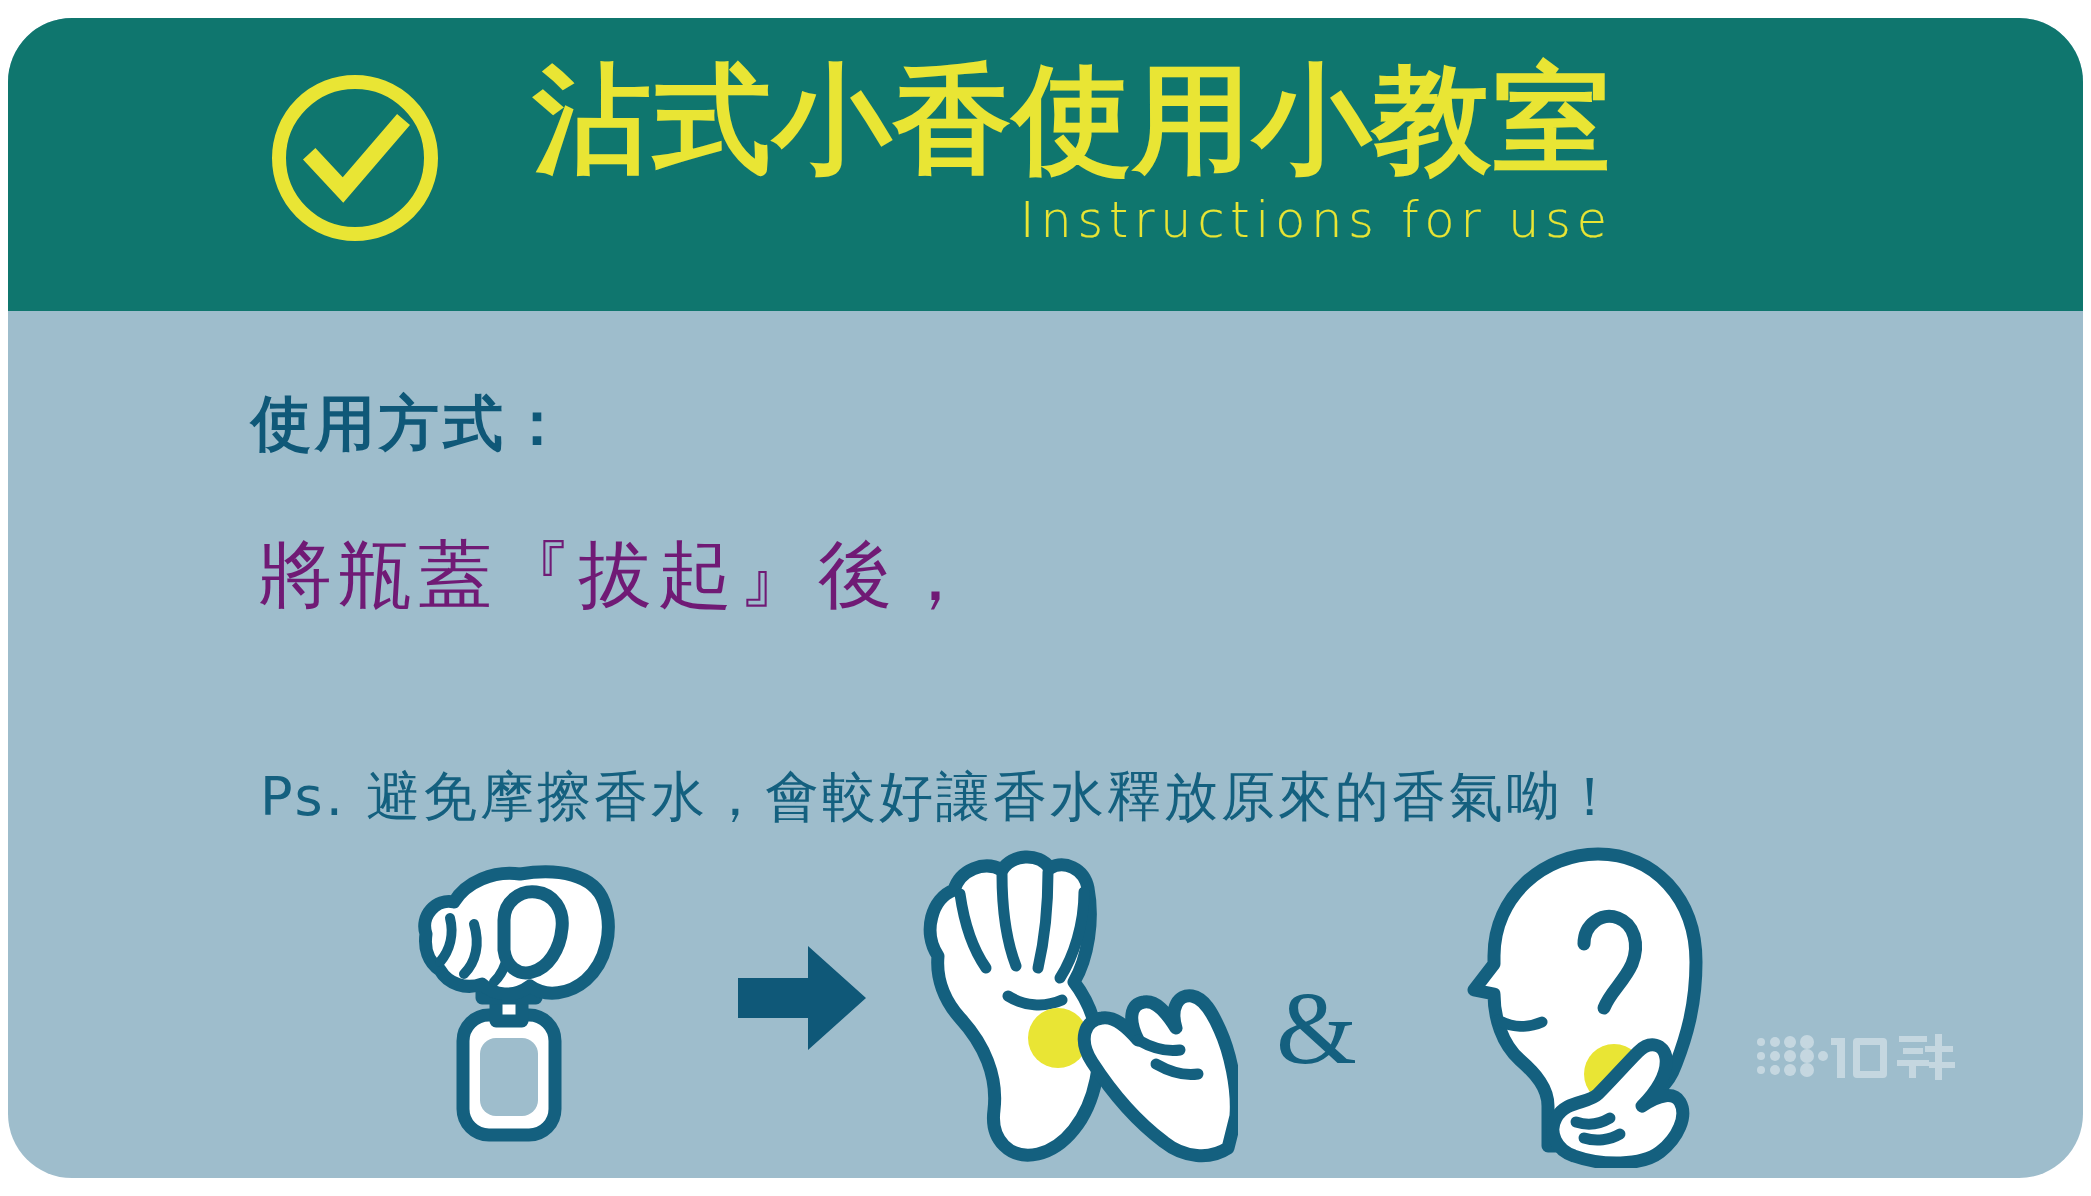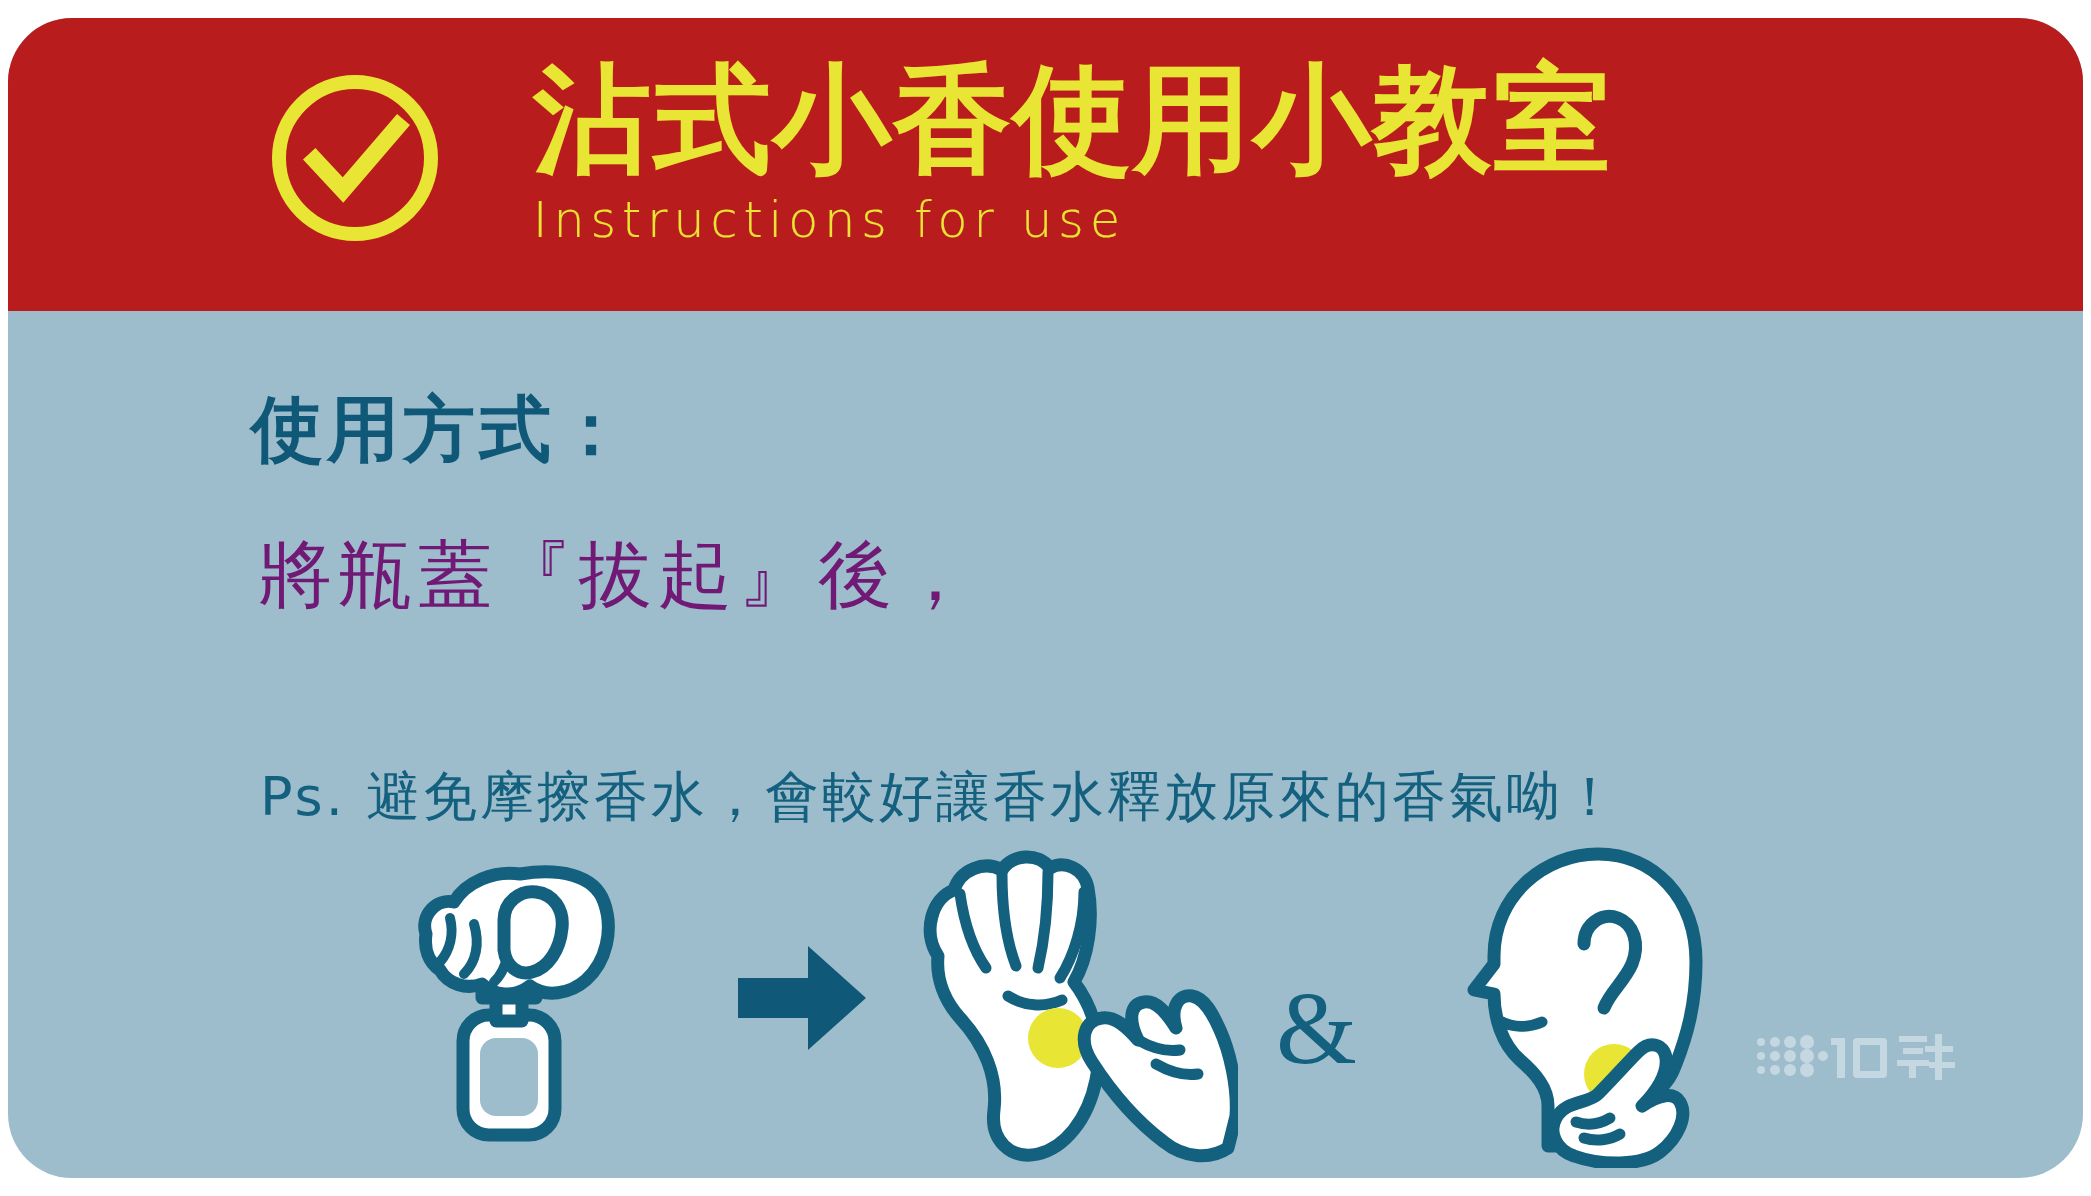--- a/index.html
+++ b/index.html
@@ -12,21 +12,22 @@
   .card{
     position:absolute;left:8px;top:18px;
     width:2075px;height:1160px;
     background:#9ebdcc;
     border-radius:64px;
     overflow:hidden;
   }
   
   .header{
     position:absolute;left:0;top:0;width:100%;height:293px;
-    background:#b91c1c;
+    background:#0f766e;
+    text-align:right;
   }
   .check-icon{
     position:absolute;left:257px;top:50px;width:180px;height:180px;
   }
   .title-block{
     position:absolute;left:525px;top:42px;
   }
   .title-cn{
     color:#e9e534;
     font-size:118px;
@@ -47,21 +48,21 @@
     font-family:"DejaVu Sans","Liberation Sans",sans-serif;
     -webkit-text-stroke:0.2px #e9e534;
   }
   
   .body-area{
     position:absolute;left:0;top:293px;width:100%;height:867px;
   }
   .heading{
     position:absolute;left:243px;top:82px;
     color:#0f5878;
-    font-size:72px;
+    font-size:60px;
     font-weight:700;
     letter-spacing:4px;
     line-height:1.0;
     white-space:nowrap;
     font-family:"DejaVu Sans","Liberation Sans",sans-serif;
   }
   .line1{
     position:absolute;left:250px;top:226px;
     color:#701a75;
     font-size:74px;

